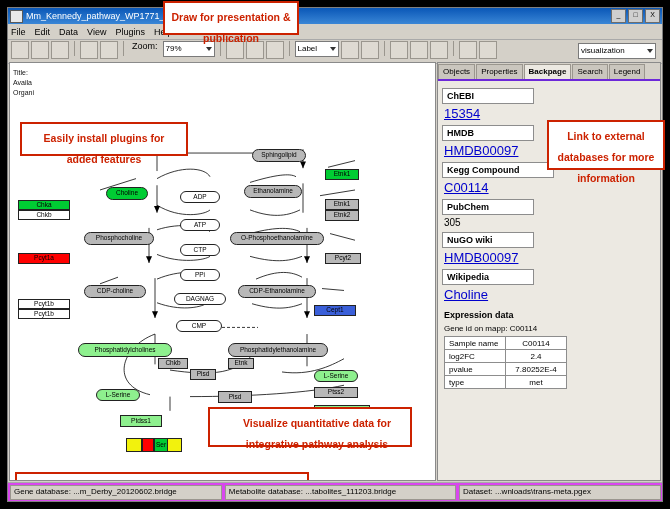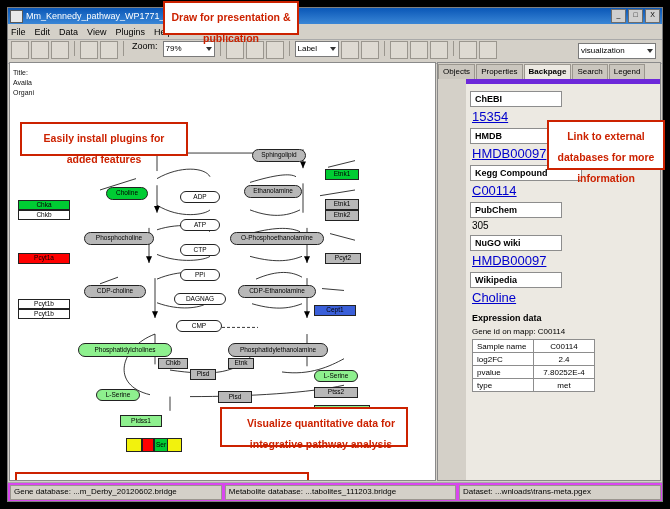--- a/index.html
+++ b/index.html
@@ -29,21 +29,21 @@
 
   
   .content{position:absolute;left:0;top:53px;right:0;bottom:19px;display:flex;}
   .canvaswrap{position:relative;flex:1;background:#fff;border:1px solid #8a8a8a;margin:1px;overflow:hidden;}
   .sidebar{width:222px;background:#d4d0c8;border:1px solid #8a8a8a;margin:1px 1px 1px 0;display:flex;flex-direction:column;}
 
   
   .tabs{display:flex;height:15px;background:#d4d0c8;padding-top:1px;}
   .tab{font-size:8px;padding:2px 4px 1px 4px;border:1px solid #9a968e;border-bottom:none;background:#cac6be;margin-right:1px;}
   .tab.active{background:#ece9e2;font-weight:bold;}
-  .sbody{flex:1;background:#ece9e2;border-top:5px solid #6d28d9;overflow:hidden;padding:3px 4px;margin-left:28px;}
+  .sbody{flex:1;background:#ece9e2;border-top:2px solid #6d28d9;overflow:hidden;padding:3px 4px;}
 
   .dbhead{background:#fff;border:1px solid #8d8d8d;font-size:9px;font-weight:bold;padding:2px 4px;margin:4px 0 2px 0;width:82px;}
   .dblink{color:#0000cc;text-decoration:underline;font-size:13px;margin-left:2px;}
   .dbtext{font-size:10px;margin-left:2px;}
   .exprtitle{font-size:9px;font-weight:bold;margin:8px 0 4px 2px;}
   .geneid{font-size:8px;margin:0 0 3px 2px;}
   table.expr{border-collapse:collapse;font-size:8px;margin-left:2px;}
   table.expr td{border:1px solid #8d8d8d;background:#fff;padding:0 4px;height:12px;}
   table.expr td.k{width:52px;}
   table.expr td.v{width:52px;text-align:center;}
@@ -214,21 +214,21 @@
           <div class="node rect lgreen" style="left: 304px; top: 342px; width: 56px; height: 11px;">Ethanolamine</div>
           <div class="node rect grey" style="left: 208px; top: 328px; width: 34px; height: 12px;">Pisd</div>
           <div class="node rect lgreen" style="left: 110px; top: 352px; width: 42px; height: 12px;">Ptdss1</div>
           <div class="node rect yellow" style="left: 116px; top: 375px; width: 16px; height: 14px;"></div>
           <div class="node rect yellow" style="left: 156px; top: 375px; width: 16px; height: 14px;"></div>
           <div class="node rect red" style="left: 132px; top: 375px; width: 12px; height: 14px;"></div>
           <div class="node rect green" style="left: 144px; top: 375px; width: 14px; height: 14px;">Ser</div>
         </div>
 
       <div class="callout" style="left:10px;top:59px;width:168px;height:34px;">Easily install plugins for added features</div>
-      <div class="callout" style="left:210px;top:344px;width:188px;height:40px;padding-left:20px;">Visualize quantitative data  for integrative pathway analysis</div>
+      <div class="callout" style="left:198px;top:344px;width:204px;height:40px;padding-left:20px;">Visualize quantitative data  for integrative pathway analysis</div>
       <div class="callout big" style="left:5px;top:409px;width:294px;height:30px;">Share on Wikipathways.org</div>
     </div>
 
     <div class="sidebar">
       <div class="tabs">
         <span class="tab">Objects</span>
         <span class="tab">Properties</span>
         <span class="tab active">Backpage</span>
         <span class="tab">Search</span>
         <span class="tab">Legend</span>

